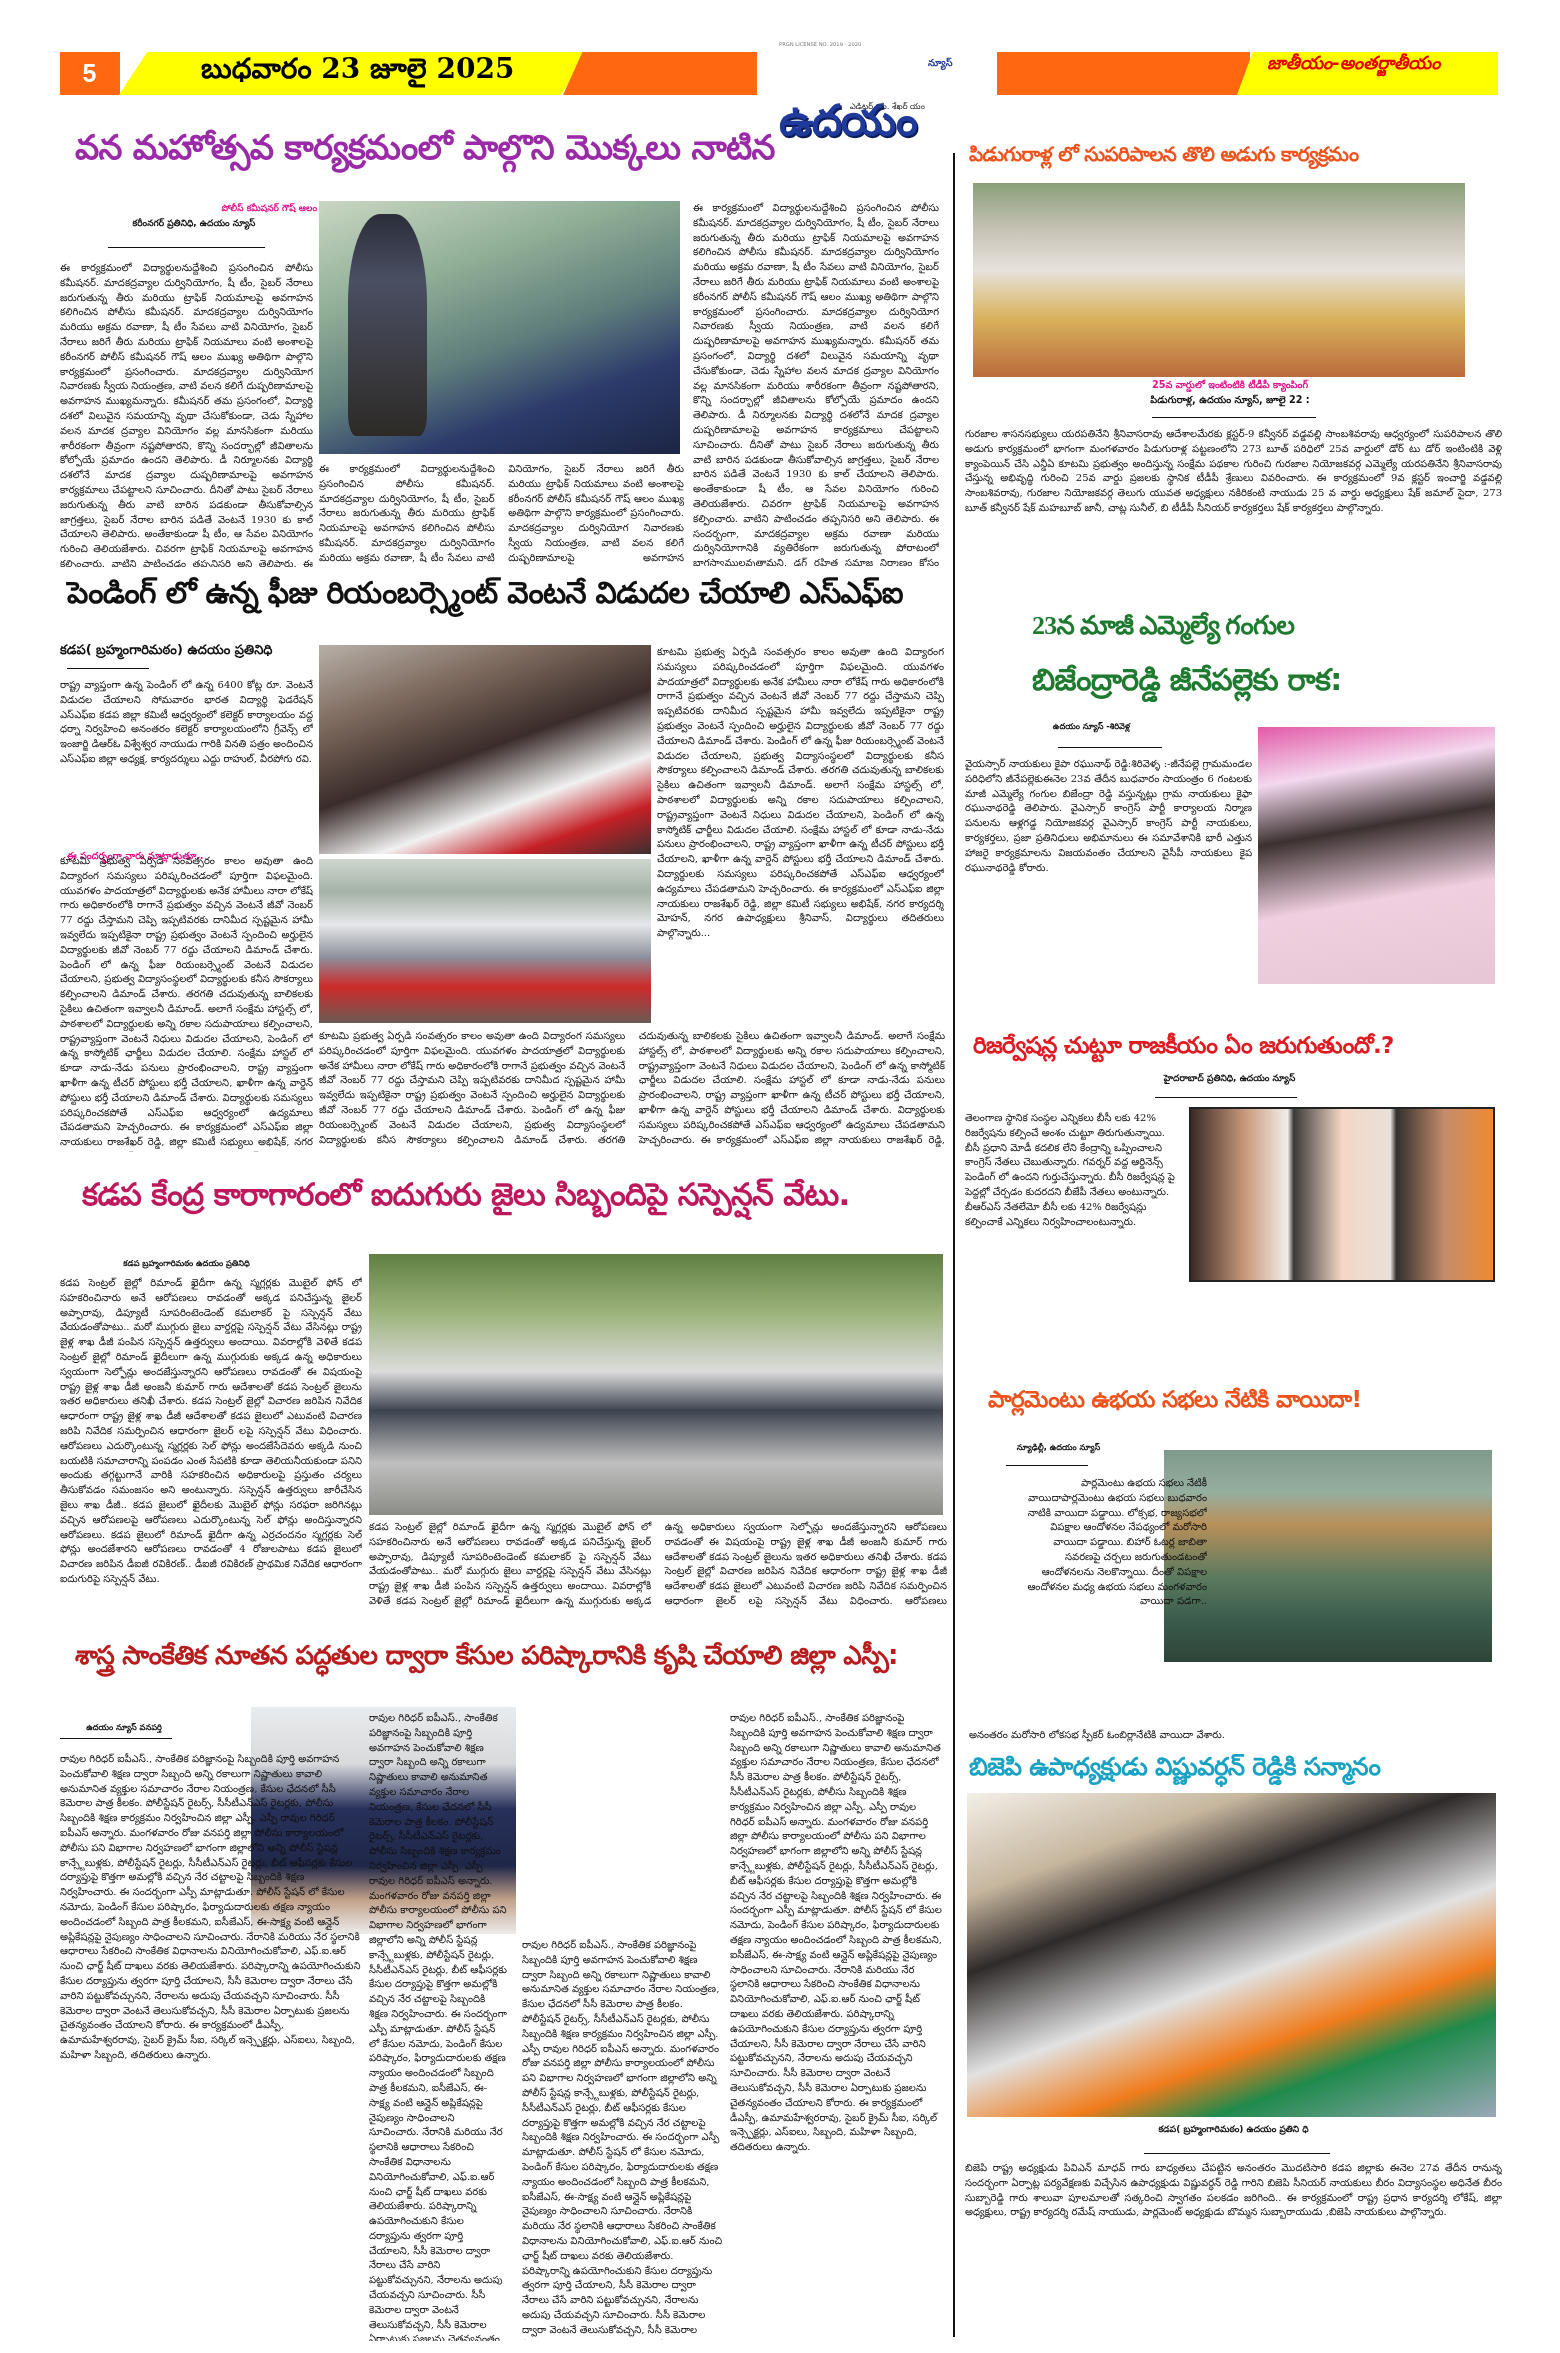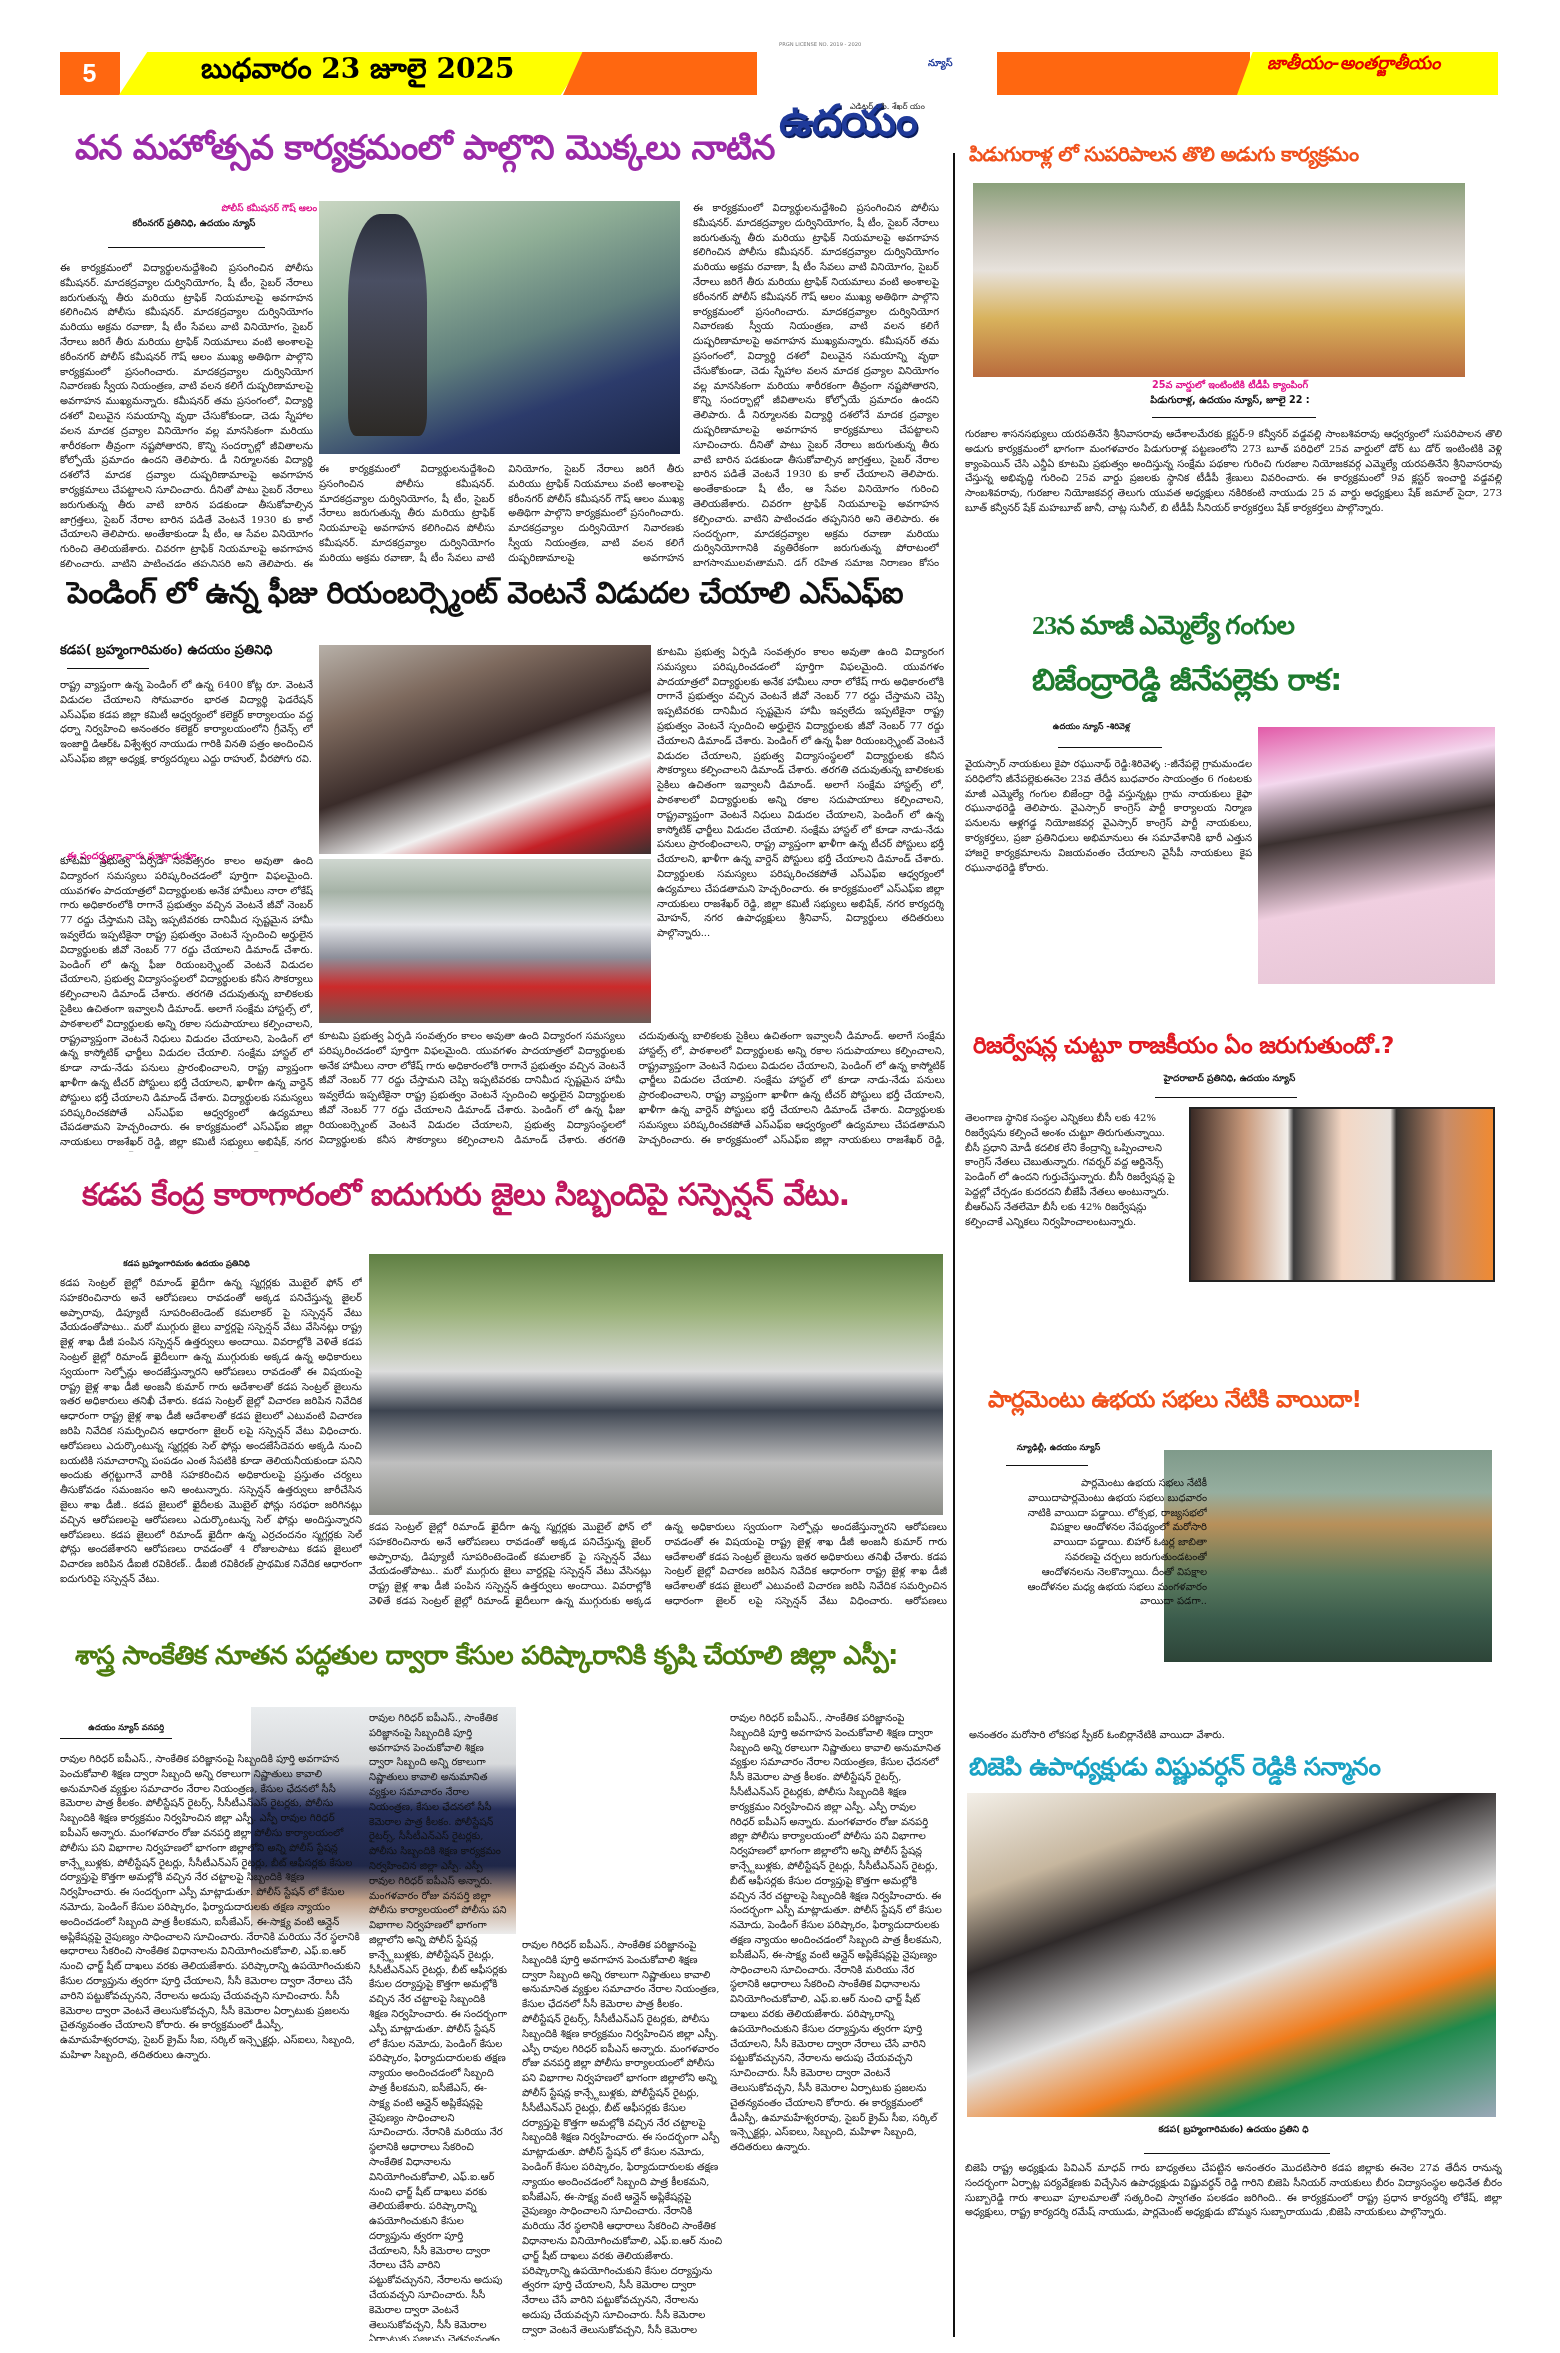--- a/index.html
+++ b/index.html
@@ -133,22 +133,22 @@
 <div>
   <div class="hl" style="left:988px; top:1386px; font-size:23px; color:#f0521c;">పార్లమెంటు ఉభయ సభలు నేటికి వాయిదా!</div>
   <div class="dateline" style="left:984px; top:1442px; width:149px; font-size:8.2px;">న్యూఢిల్లీ, ఉదయం న్యూస్</div>
   <div class="rule" style="left:1006px; top:1465px; width:82px; height:0.7px;"></div>
   <div class="photo ph-parl" style="left:1164px; top:1450px; width:328px; height:212px;"></div>
   <div class="txt" style="left:969px; top:1476px; width:190px; height:239px; text-align:right;margin-left:48px;">పార్లమెంటు ఉభయ సభలు నేటికీ వాయిదాపార్లమెంటు ఉభయ సభలు బుధవారం నాటికి వాయిదా పడ్డాయి. లోక్సభ, రాజ్యసభలో విపక్షాల ఆందోళనల నేపథ్యంలో మరోసారి వాయిదా పడ్డాయి. బిహార్ ఓటర్ల జాబితా సవరణపై చర్చలు జరుగుతుండటంతో ఆందోళనలను నెలకొన్నాయి. దీంతో విపక్షాల ఆందోళనల మధ్య ఉభయ సభలు మంగళవారం వాయిదా పడగా..</div>
   <div class="txt" style="left:969px; top:1728px; width:529px; height:16.4px; text-align:left;">అనంతరం మరోసారి  లోకసభ స్పీకర్ ఓంబిర్లానేటికి వాయిదా వేశారు.</div>
 </div>
 
 <div>
-  <div class="hl" style="left:75px; top:1640px; font-size:26px; color:#4d7c0f;">శాస్త్ర సాంకేతిక నూతన పద్ధతుల ద్వారా కేసుల పరిష్కారానికి కృషి చేయాలి  జిల్లా ఎస్పీ:</div>
-  <div class="dateline" style="left:52px; top:1722px; width:112px; font-size:8.2px; text-align:right;">ఉదయం న్యూస్ వనపర్తి</div>
+  <div class="hl" style="left:75px; top:1640px; font-size:26px; color:#b91c1c;">శాస్త్ర సాంకేతిక నూతన పద్ధతుల ద్వారా కేసుల పరిష్కారానికి కృషి చేయాలి  జిల్లా ఎస్పీ:</div>
+  <div class="dateline" style="left:68px; top:1722px; width:112px; font-size:8.2px; text-align:center;">ఉదయం న్యూస్ వనపర్తి</div>
   <div class="rule" style="left:60px; top:1738px; width:112px; height:0.7px;"></div>
   <div class="photo ph-sp" style="left:251px; top:1707px; width:265px; height:227px;"></div>
   <div class="txt" style="left:60px; top:1752px; width:302px; height:589px; text-align:left;">రావుల గిరిధర్ ఐపీఎస్., సాంకేతిక పరిజ్ఞానంపై సిబ్బందికి పూర్తి అవగాహన పెంచుకోవాలి శిక్షణ ద్వారా సిబ్బంది అన్ని రకాలుగా నిష్ణాతులు కావాలి అనుమానిత వ్యక్తుల సమాచారం నేరాల నియంత్రణ, కేసుల ఛేదనలో సీసీ కెమెరాల పాత్ర కీలకం. పోలీస్టేషన్ రైటర్స్, సీసీటీఎన్ఎస్ రైటర్లకు, పోలీసు సిబ్బందికి శిక్షణ కార్యక్రమం నిర్వహించిన జిల్లా ఎస్పీ. ఎస్పీ రావుల గిరిధర్ ఐపీఎస్ అన్నారు. మంగళవారం రోజు వనపర్తి జిల్లా పోలీసు కార్యాలయంలో పోలీసు పని విభాగాల నిర్వహణలో భాగంగా జిల్లాలోని అన్ని పోలీస్ స్టేషన్ల కాన్స్టేబుళ్లకు, పోలీస్టేషన్ రైటర్లు, సీసీటీఎన్ఎస్ రైటర్లు, బీట్ ఆఫీసర్లకు కేసుల దర్యాప్తుపై కొత్తగా అమల్లోకి వచ్చిన నేర చట్టాలపై సిబ్బందికి శిక్షణ నిర్వహించారు. ఈ సందర్భంగా ఎస్పీ మాట్లాడుతూ. పోలీస్ స్టేషన్ లో కేసుల నమోదు, పెండింగ్ కేసుల పరిష్కారం, ఫిర్యాదుదారులకు తక్షణ న్యాయం అందించడంలో సిబ్బంది పాత్ర కీలకమని, ఐసీజేఎస్, ఈ-సాక్ష్య వంటి ఆన్లైన్ అప్లికేషన్లపై నైపుణ్యం సాధించాలని సూచించారు. నేరానికి మరియు నేర స్థలానికి ఆధారాలు సేకరించి సాంకేతిక విధానాలను వినియోగించుకోవాలి, ఎఫ్.ఐ.ఆర్ నుంచి ఛార్జ్ షీట్ దాఖలు వరకు తెలియజేశారు. పరిష్కారాన్ని ఉపయోగించుకుని కేసుల దర్యాప్తును త్వరగా పూర్తి చేయాలని, సీసీ కెమెరాల ద్వారా నేరాలు చేసే వారిని పట్టుకోవచ్చునని, నేరాలను అదుపు చేయవచ్చని సూచించారు. సీసీ కెమెరాల ద్వారా వెంటనే తెలుసుకోవచ్చని, సీసీ కెమెరాల ఏర్పాటుకు ప్రజలను చైతన్యవంతం చేయాలని కోరారు. ఈ కార్యక్రమంలో డీఎస్పీ, ఉమామహేశ్వరరావు, సైబర్ క్రైమ్ సీఐ, సర్కిల్ ఇన్స్పెక్టర్లు, ఎస్ఐలు, సిబ్బంది, మహిళా సిబ్బంది, తదితరులు ఉన్నారు.</div>
   <div class="txt" style="left:369px; top:1711px; width:138px; height:630px; text-align:left;">రావుల గిరిధర్ ఐపీఎస్., సాంకేతిక పరిజ్ఞానంపై సిబ్బందికి పూర్తి అవగాహన పెంచుకోవాలి శిక్షణ ద్వారా సిబ్బంది అన్ని రకాలుగా నిష్ణాతులు కావాలి అనుమానిత వ్యక్తుల సమాచారం నేరాల నియంత్రణ, కేసుల ఛేదనలో సీసీ కెమెరాల పాత్ర కీలకం. పోలీస్టేషన్ రైటర్స్, సీసీటీఎన్ఎస్ రైటర్లకు, పోలీసు సిబ్బందికి శిక్షణ కార్యక్రమం నిర్వహించిన జిల్లా ఎస్పీ. ఎస్పీ రావుల గిరిధర్ ఐపీఎస్ అన్నారు. మంగళవారం రోజు వనపర్తి జిల్లా పోలీసు కార్యాలయంలో పోలీసు పని విభాగాల నిర్వహణలో భాగంగా జిల్లాలోని అన్ని పోలీస్ స్టేషన్ల కాన్స్టేబుళ్లకు, పోలీస్టేషన్ రైటర్లు, సీసీటీఎన్ఎస్ రైటర్లు, బీట్ ఆఫీసర్లకు కేసుల దర్యాప్తుపై కొత్తగా అమల్లోకి వచ్చిన నేర చట్టాలపై సిబ్బందికి శిక్షణ నిర్వహించారు. ఈ సందర్భంగా ఎస్పీ మాట్లాడుతూ. పోలీస్ స్టేషన్ లో కేసుల నమోదు, పెండింగ్ కేసుల పరిష్కారం, ఫిర్యాదుదారులకు తక్షణ న్యాయం అందించడంలో సిబ్బంది పాత్ర కీలకమని, ఐసీజేఎస్, ఈ-సాక్ష్య వంటి ఆన్లైన్ అప్లికేషన్లపై నైపుణ్యం సాధించాలని సూచించారు. నేరానికి మరియు నేర స్థలానికి ఆధారాలు సేకరించి సాంకేతిక విధానాలను వినియోగించుకోవాలి, ఎఫ్.ఐ.ఆర్ నుంచి ఛార్జ్ షీట్ దాఖలు వరకు తెలియజేశారు. పరిష్కారాన్ని ఉపయోగించుకుని కేసుల దర్యాప్తును త్వరగా పూర్తి చేయాలని, సీసీ కెమెరాల ద్వారా నేరాలు చేసే వారిని పట్టుకోవచ్చునని, నేరాలను అదుపు చేయవచ్చని సూచించారు. సీసీ కెమెరాల ద్వారా వెంటనే తెలుసుకోవచ్చని, సీసీ కెమెరాల ఏర్పాటుకు ప్రజలను చైతన్యవంతం చేయాలని కోరారు. ఈ కార్యక్రమంలో డీఎస్పీ, ఉమామహేశ్వరరావు, సైబర్ క్రైమ్ సీఐ, సర్కిల్ ఇన్స్పెక్టర్లు, ఎస్ఐలు, సిబ్బంది, మహిళా సిబ్బంది, తదితరులు ఉన్నారు.</div>
   <div class="txt" style="left:522px; top:1938px; width:201px; height:402px; text-align:left;">రావుల గిరిధర్ ఐపీఎస్., సాంకేతిక పరిజ్ఞానంపై సిబ్బందికి పూర్తి అవగాహన పెంచుకోవాలి శిక్షణ ద్వారా సిబ్బంది అన్ని రకాలుగా నిష్ణాతులు కావాలి అనుమానిత వ్యక్తుల సమాచారం నేరాల నియంత్రణ, కేసుల ఛేదనలో సీసీ కెమెరాల పాత్ర కీలకం. పోలీస్టేషన్ రైటర్స్, సీసీటీఎన్ఎస్ రైటర్లకు, పోలీసు సిబ్బందికి శిక్షణ కార్యక్రమం నిర్వహించిన జిల్లా ఎస్పీ. ఎస్పీ రావుల గిరిధర్ ఐపీఎస్ అన్నారు. మంగళవారం రోజు వనపర్తి జిల్లా పోలీసు కార్యాలయంలో పోలీసు పని విభాగాల నిర్వహణలో భాగంగా జిల్లాలోని అన్ని పోలీస్ స్టేషన్ల కాన్స్టేబుళ్లకు, పోలీస్టేషన్ రైటర్లు, సీసీటీఎన్ఎస్ రైటర్లు, బీట్ ఆఫీసర్లకు కేసుల దర్యాప్తుపై కొత్తగా అమల్లోకి వచ్చిన నేర చట్టాలపై సిబ్బందికి శిక్షణ నిర్వహించారు. ఈ సందర్భంగా ఎస్పీ మాట్లాడుతూ. పోలీస్ స్టేషన్ లో కేసుల నమోదు, పెండింగ్ కేసుల పరిష్కారం, ఫిర్యాదుదారులకు తక్షణ న్యాయం అందించడంలో సిబ్బంది పాత్ర కీలకమని, ఐసీజేఎస్, ఈ-సాక్ష్య వంటి ఆన్లైన్ అప్లికేషన్లపై నైపుణ్యం సాధించాలని సూచించారు. నేరానికి మరియు నేర స్థలానికి ఆధారాలు సేకరించి సాంకేతిక విధానాలను వినియోగించుకోవాలి, ఎఫ్.ఐ.ఆర్ నుంచి ఛార్జ్ షీట్ దాఖలు వరకు తెలియజేశారు. పరిష్కారాన్ని ఉపయోగించుకుని కేసుల దర్యాప్తును త్వరగా పూర్తి చేయాలని, సీసీ కెమెరాల ద్వారా నేరాలు చేసే వారిని పట్టుకోవచ్చునని, నేరాలను అదుపు చేయవచ్చని సూచించారు. సీసీ కెమెరాల ద్వారా వెంటనే తెలుసుకోవచ్చని, సీసీ కెమెరాల ఏర్పాటుకు ప్రజలను చైతన్యవంతం చేయాలని కోరారు. ఈ కార్యక్రమంలో డీఎస్పీ, ఉమామహేశ్వరరావు, సైబర్ క్రైమ్ సీఐ, సర్కిల్ ఇన్స్పెక్టర్లు, ఎస్ఐలు, సిబ్బంది, మహిళా సిబ్బంది, తదితరులు ఉన్నారు.</div>
   <div class="txt" style="left:730px; top:1711px; width:212px; height:630px; text-align:left;">రావుల గిరిధర్ ఐపీఎస్., సాంకేతిక పరిజ్ఞానంపై సిబ్బందికి పూర్తి అవగాహన పెంచుకోవాలి శిక్షణ ద్వారా సిబ్బంది అన్ని రకాలుగా నిష్ణాతులు కావాలి అనుమానిత వ్యక్తుల సమాచారం నేరాల నియంత్రణ, కేసుల ఛేదనలో సీసీ కెమెరాల పాత్ర కీలకం. పోలీస్టేషన్ రైటర్స్, సీసీటీఎన్ఎస్ రైటర్లకు, పోలీసు సిబ్బందికి శిక్షణ కార్యక్రమం నిర్వహించిన జిల్లా ఎస్పీ. ఎస్పీ రావుల గిరిధర్ ఐపీఎస్ అన్నారు. మంగళవారం రోజు వనపర్తి జిల్లా పోలీసు కార్యాలయంలో పోలీసు పని విభాగాల నిర్వహణలో భాగంగా జిల్లాలోని అన్ని పోలీస్ స్టేషన్ల కాన్స్టేబుళ్లకు, పోలీస్టేషన్ రైటర్లు, సీసీటీఎన్ఎస్ రైటర్లు, బీట్ ఆఫీసర్లకు కేసుల దర్యాప్తుపై కొత్తగా అమల్లోకి వచ్చిన నేర చట్టాలపై సిబ్బందికి శిక్షణ నిర్వహించారు. ఈ సందర్భంగా ఎస్పీ మాట్లాడుతూ. పోలీస్ స్టేషన్ లో కేసుల నమోదు, పెండింగ్ కేసుల పరిష్కారం, ఫిర్యాదుదారులకు తక్షణ న్యాయం అందించడంలో సిబ్బంది పాత్ర కీలకమని, ఐసీజేఎస్, ఈ-సాక్ష్య వంటి ఆన్లైన్ అప్లికేషన్లపై నైపుణ్యం సాధించాలని సూచించారు. నేరానికి మరియు నేర స్థలానికి ఆధారాలు సేకరించి సాంకేతిక విధానాలను వినియోగించుకోవాలి, ఎఫ్.ఐ.ఆర్ నుంచి ఛార్జ్ షీట్ దాఖలు వరకు తెలియజేశారు. పరిష్కారాన్ని ఉపయోగించుకుని కేసుల దర్యాప్తును త్వరగా పూర్తి చేయాలని, సీసీ కెమెరాల ద్వారా నేరాలు చేసే వారిని పట్టుకోవచ్చునని, నేరాలను అదుపు చేయవచ్చని సూచించారు. సీసీ కెమెరాల ద్వారా వెంటనే తెలుసుకోవచ్చని, సీసీ కెమెరాల ఏర్పాటుకు ప్రజలను చైతన్యవంతం చేయాలని కోరారు. ఈ కార్యక్రమంలో డీఎస్పీ, ఉమామహేశ్వరరావు, సైబర్ క్రైమ్ సీఐ, సర్కిల్ ఇన్స్పెక్టర్లు, ఎస్ఐలు, సిబ్బంది, మహిళా సిబ్బంది, తదితరులు ఉన్నారు.</div>
 </div>
 
 <div>
   <div class="hl" style="left:969px; top:1752px; font-size:24.6px; color:#1aa2c4;">బిజెపి ఉపాధ్యక్షుడు విష్ణువర్ధన్ రెడ్డికి సన్మానం</div>

